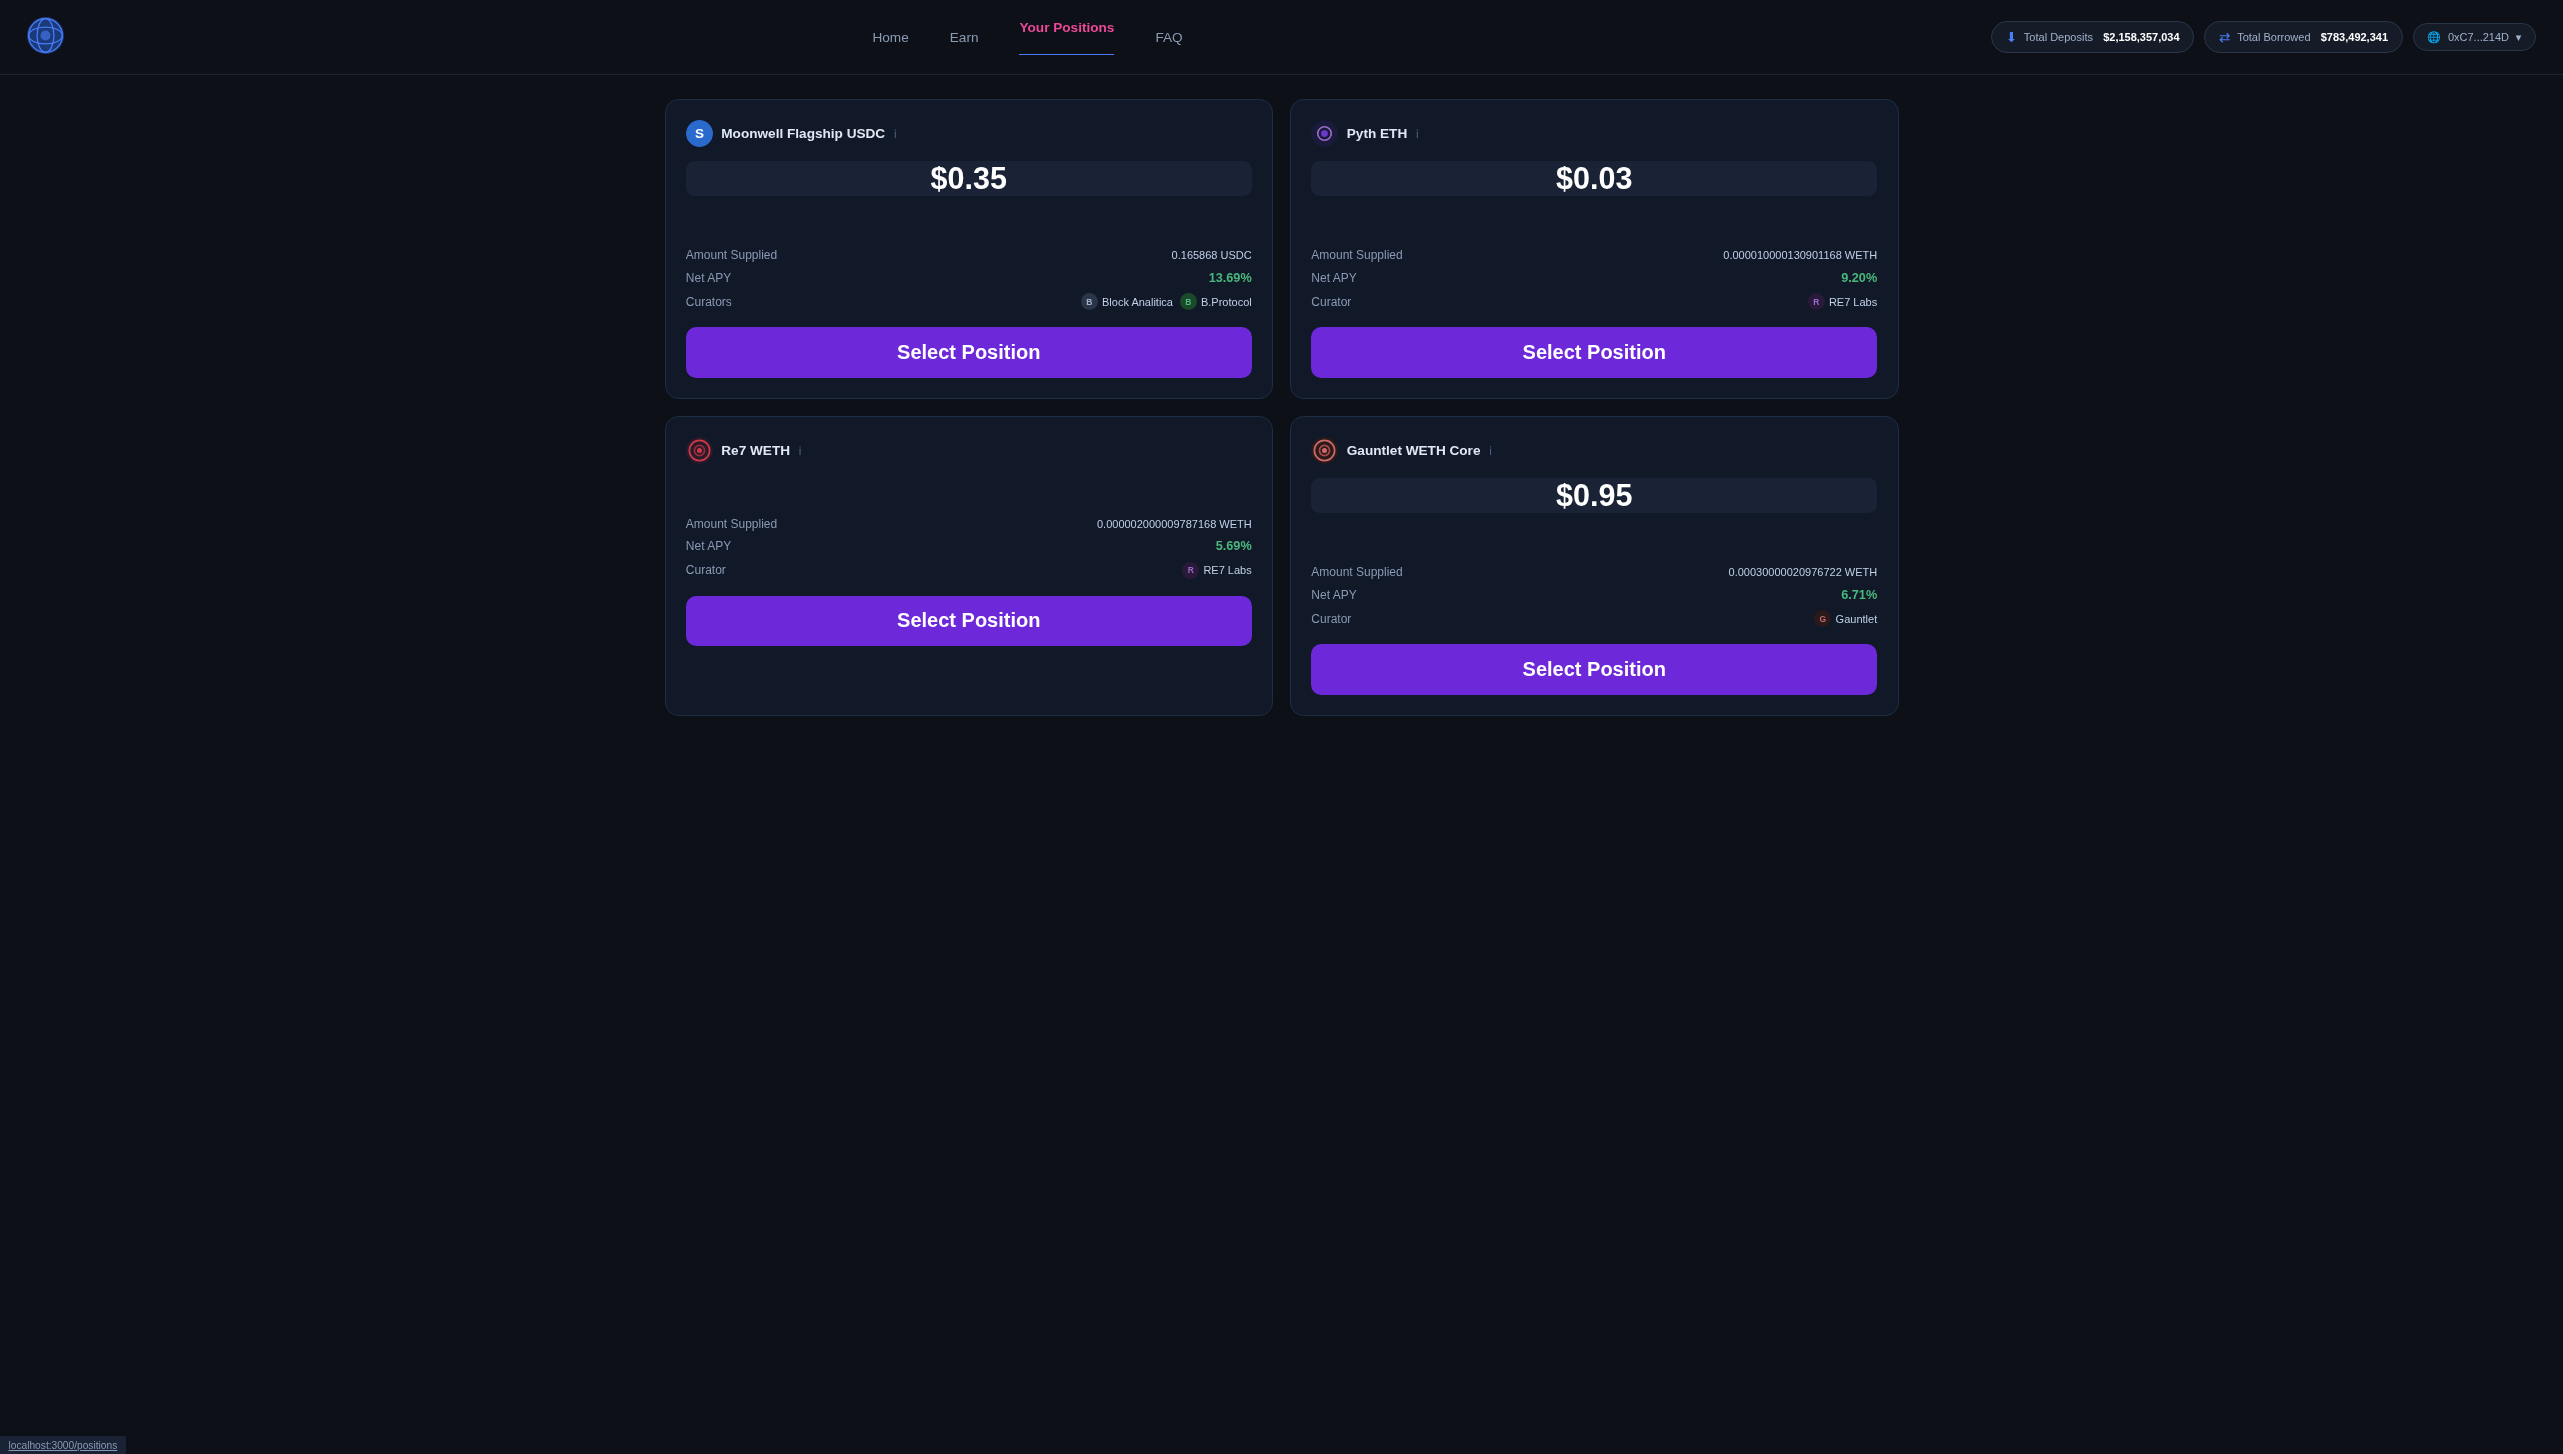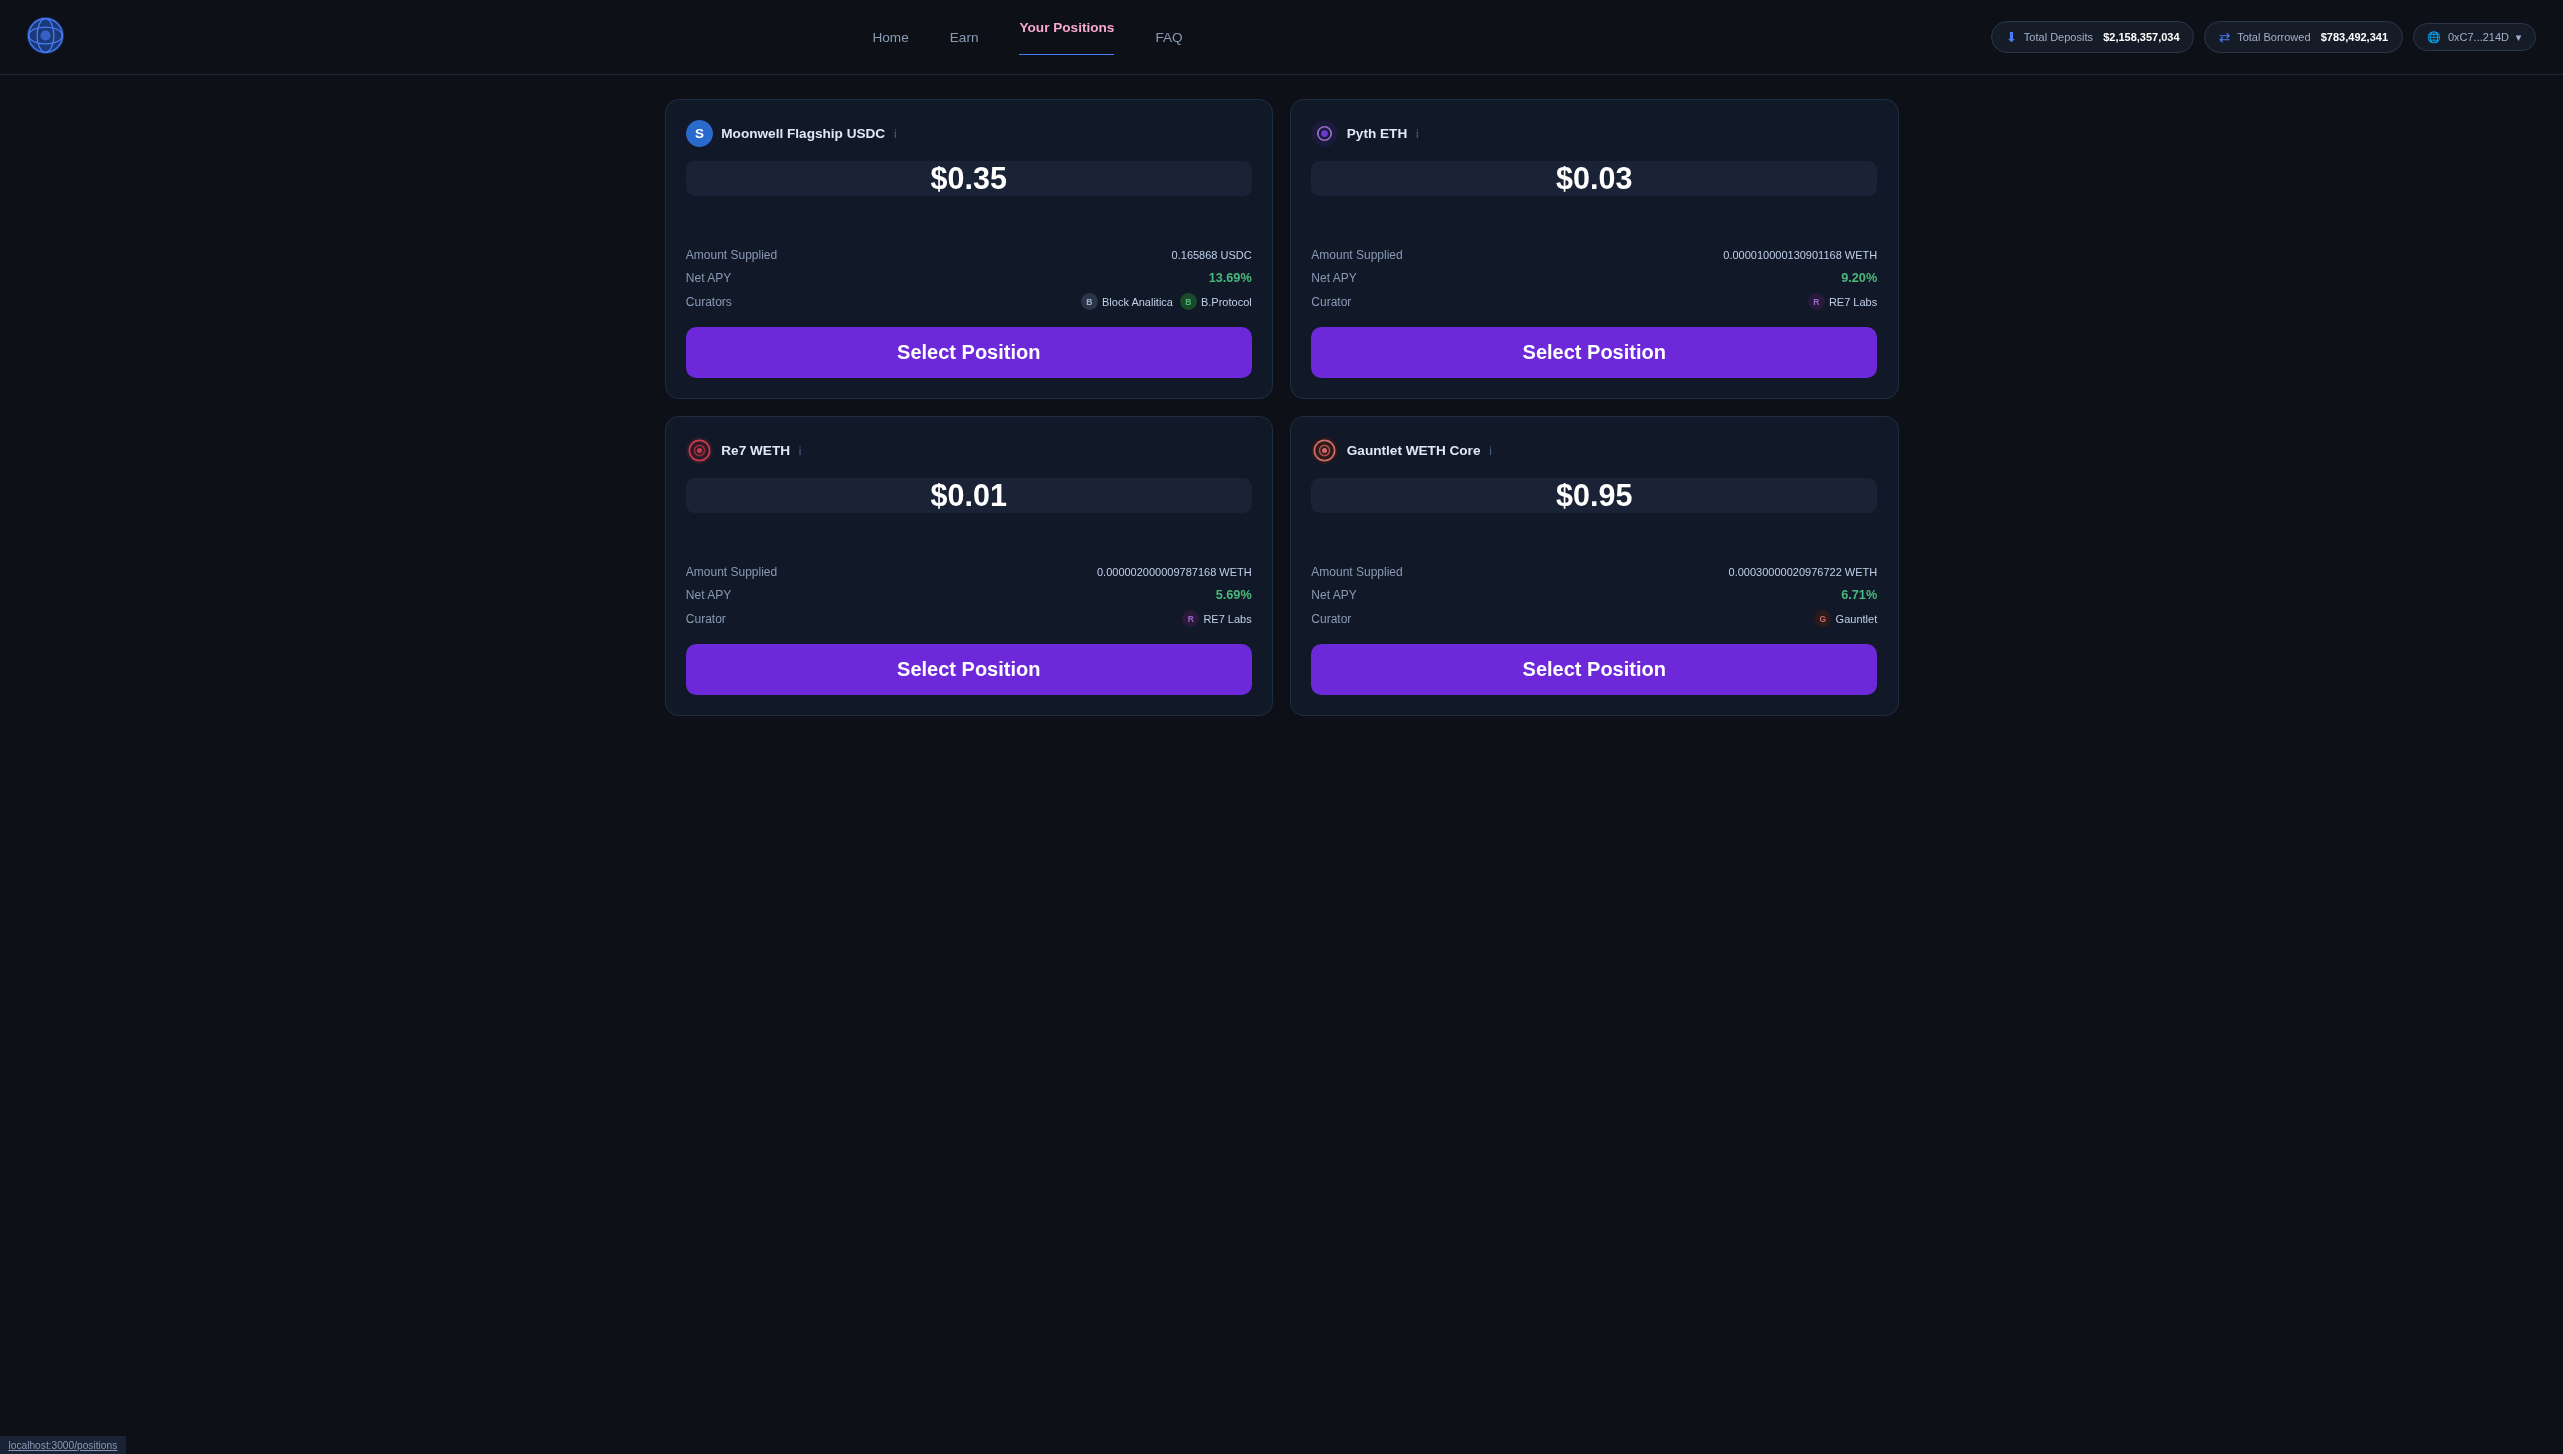--- a/index.html
+++ b/index.html
@@ -30,21 +30,21 @@
     }
 
     .nav-link {
       color: #8a9ab5;
       text-decoration: none;
       font-size: 13.6px;
       cursor: pointer;
     }
 
     .nav-link.active {
-      color: #f9a8d4;
+      color: #ec4899;
       font-weight: 600;
       border-bottom: 1.7px solid #4a7cf7;
       padding-bottom: 19px;
     }
 
     .nav-right {
       display: flex;
       align-items: center;
       gap: 10.2px;
     }
@@ -438,23 +438,20 @@
           <svg width="27" height="27" viewBox="0 0 32 32">
             <circle cx="16" cy="16" r="16" fill="#2a1a2a"></circle>
             <circle cx="16" cy="16" r="12" fill="none" stroke="#cc3a4a" stroke-width="2"></circle>
             <circle cx="16" cy="16" r="6" fill="none" stroke="#9a2a3a" stroke-width="2"></circle>
             <circle cx="16" cy="16" r="3" fill="#cc3a4a"></circle>
           </svg>
         </div>
         <span class="card-title">Re7 WETH</span>
         <span class="info-icon">ℹ</span>
       </div>
-      <div class="card-value-box">
-        <span class="card-value">$0.01</span>
-      </div>
       <div class="card-details">
         <div class="card-row">
           <span class="card-row-label">Amount Supplied</span>
           <span class="card-row-value">0.000002000009787168 WETH</span>
         </div>
         <div class="card-row">
           <span class="card-row-label">Net APY</span>
           <span class="card-row-value highlight">5.69%</span>
         </div>
         <div class="card-row">

